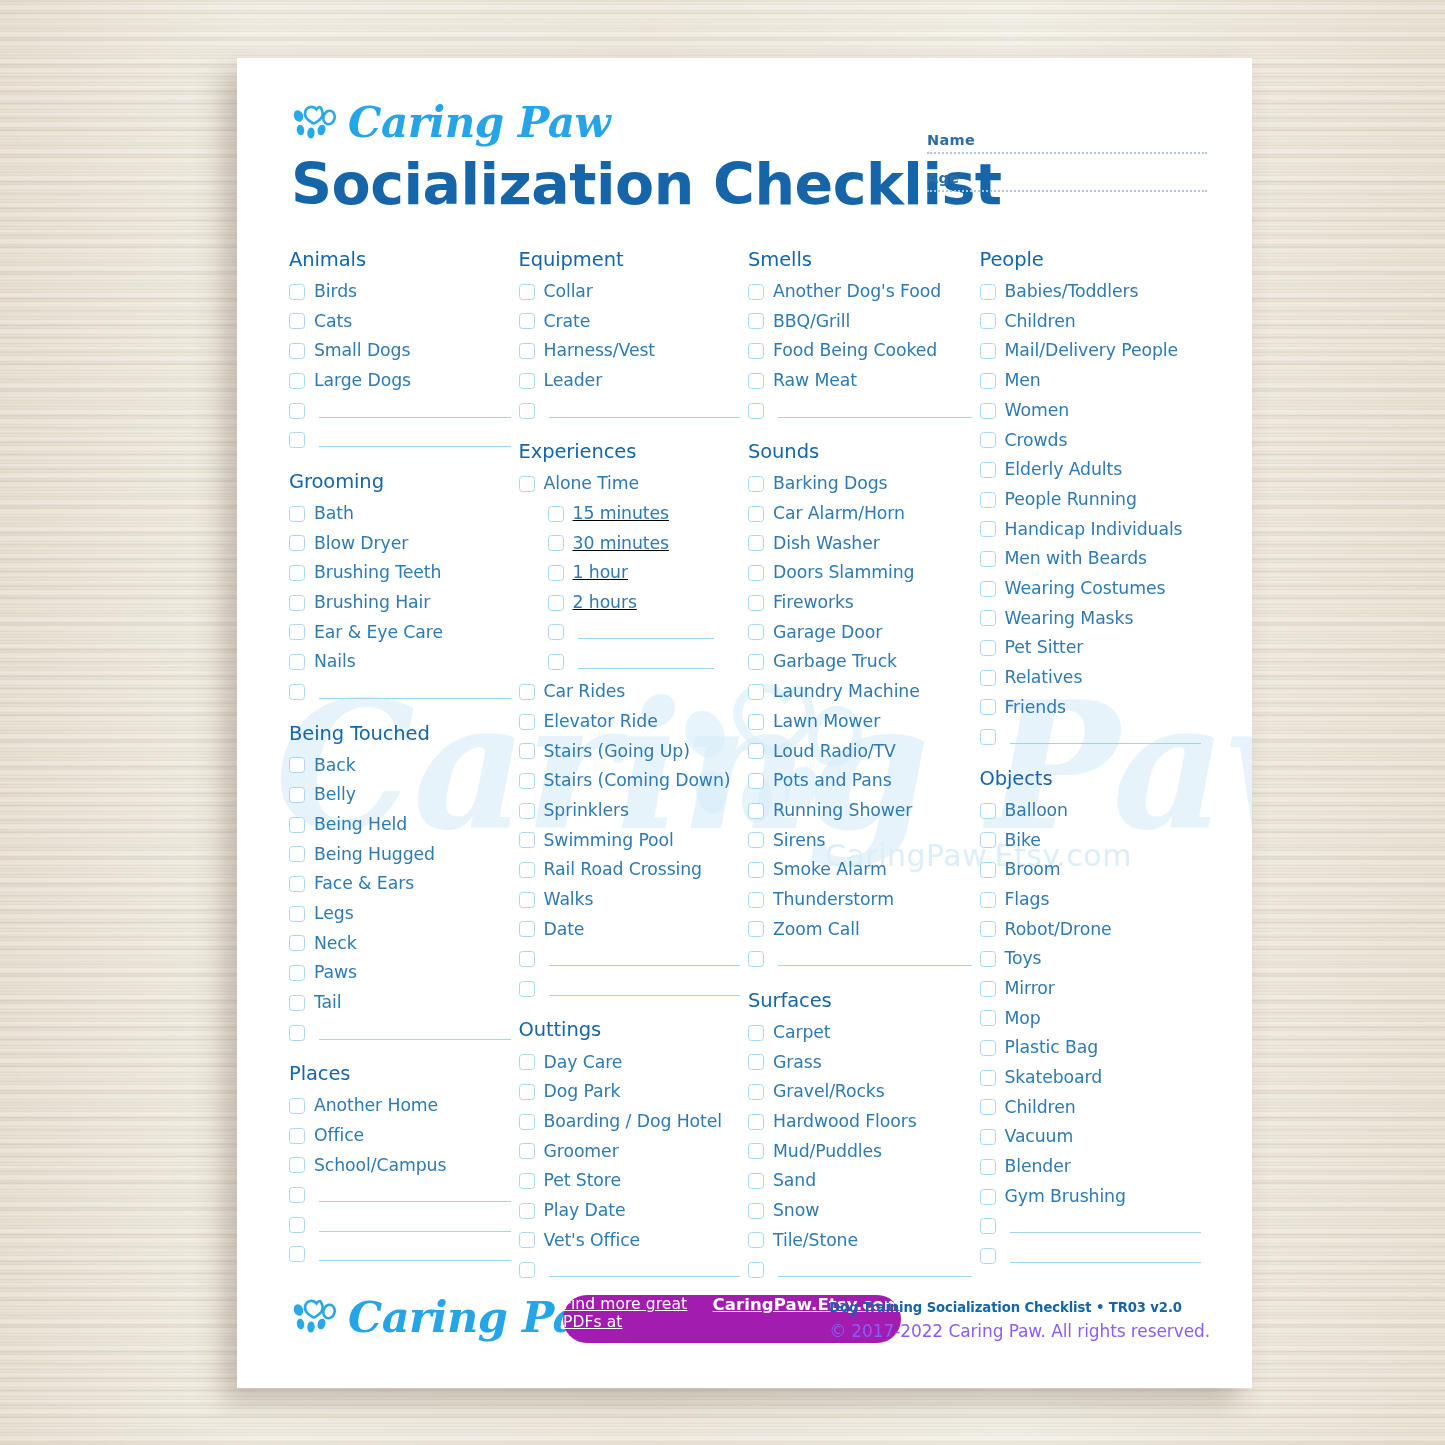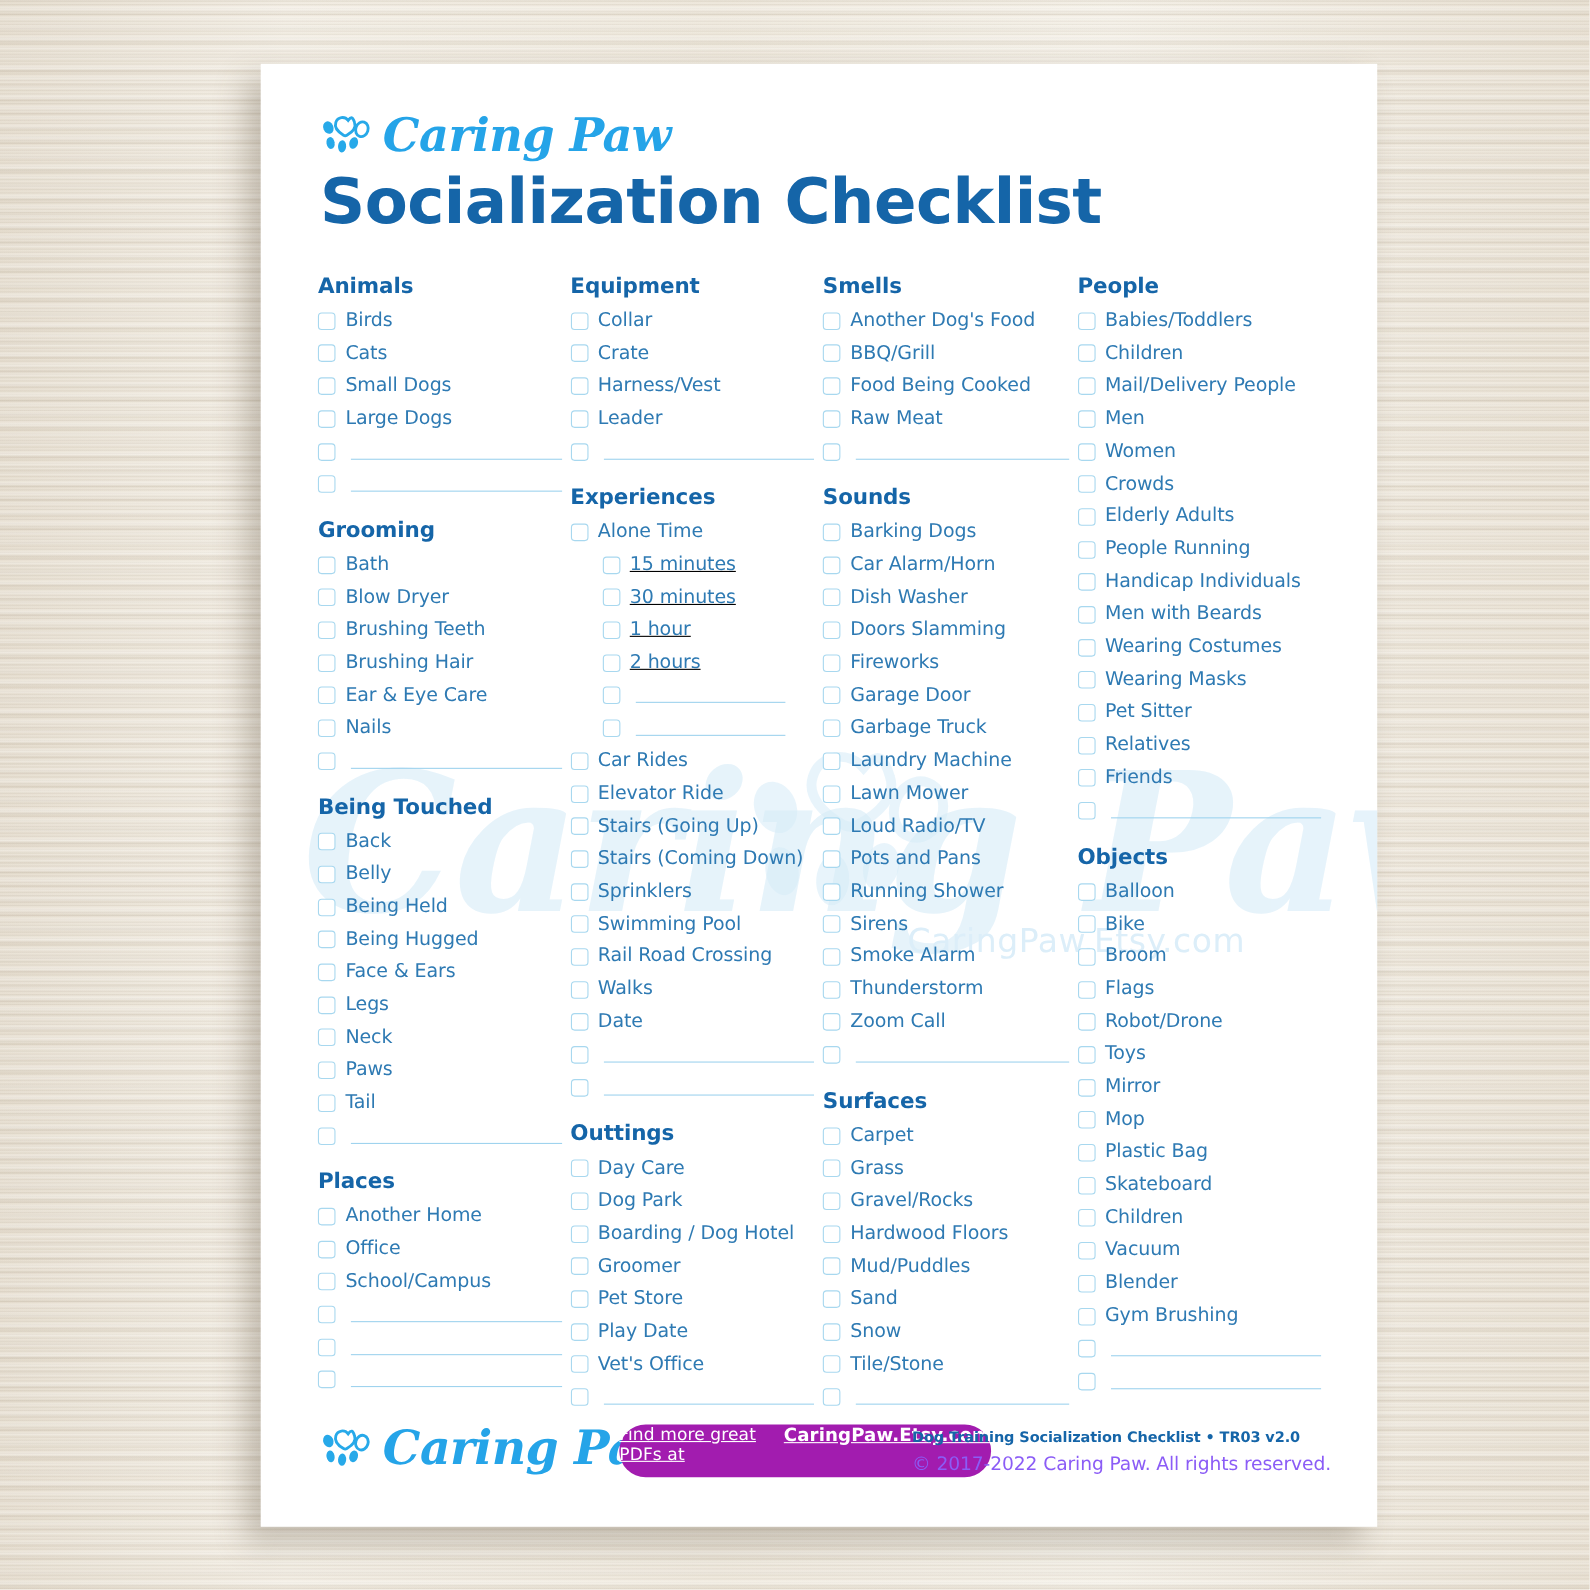--- a/index.html
+++ b/index.html
@@ -149,21 +149,21 @@
     width: 920px;
     display: flex;
     gap: 0;
   }
   .column { width: 230px; }
   .column:nth-child(3) { width: 232px; }
 
   .section { margin-bottom: 17px; }
   .section-title {
     font-size: 19.5px;
-    font-weight: 700;
+    font-weight: 400;
     color: #1565a8;
     margin-bottom: 8px;
     letter-spacing: -0.1px;
   }
 
   .item {
     display: flex;
     align-items: center;
     min-height: 25.5px;
     margin-bottom: 4.2px;
@@ -288,20 +288,30 @@
           <ellipse cx="8.5" cy="28" rx="3.7" ry="5.4" transform="rotate(-10 8.5 28)"></ellipse>
           <ellipse cx="19" cy="31" rx="3.7" ry="5.6" transform="rotate(4 19 31)"></ellipse>
           <ellipse cx="29.5" cy="28" rx="3.9" ry="5.4" transform="rotate(16 29.5 28)"></ellipse>
         </g>
       </svg>
       <div id="brand-wordmark">Caring Paw</div>
     </div>
 
     <h1 id="page-title">Socialization Checklist</h1>
 
+    <div id="fields">
+      <div class="field-row">
+        <div class="field-label">Name</div>
+        <div class="field-line"></div>
+      </div>
+      <div class="field-row">
+        <div class="field-label">Age</div>
+        <div class="field-line"></div>
+      </div>
+    </div>
   </div>
 
   <div id="columns">
       <div class="column">
         <div class="section">
           <div class="section-title">Animals</div>
           <div class="item">
             <span class="cbox"></span>
             <span class="item-label">Birds</span>
           </div>

